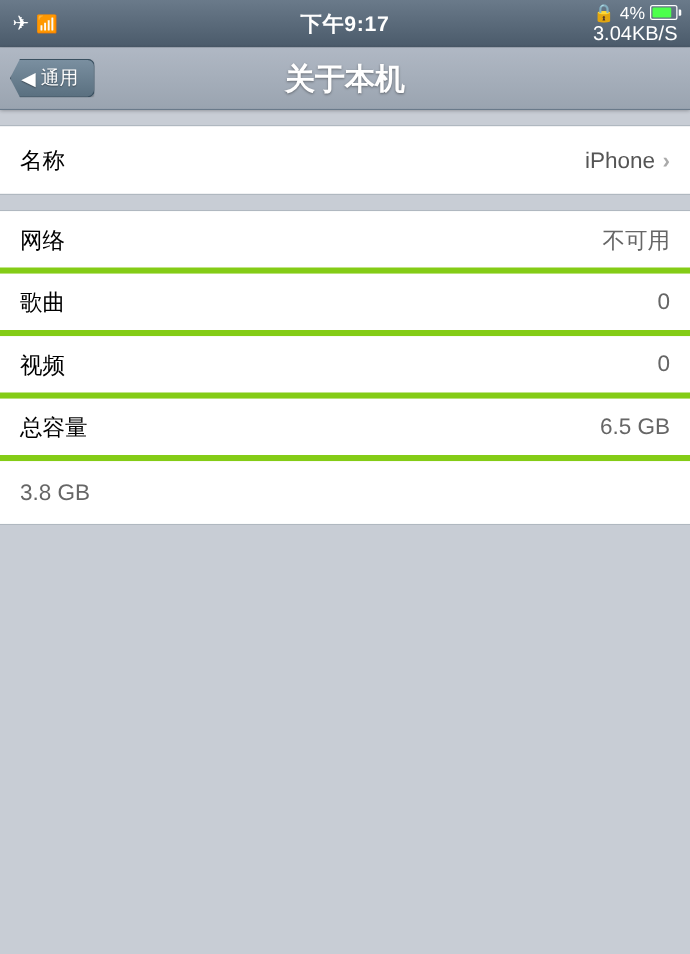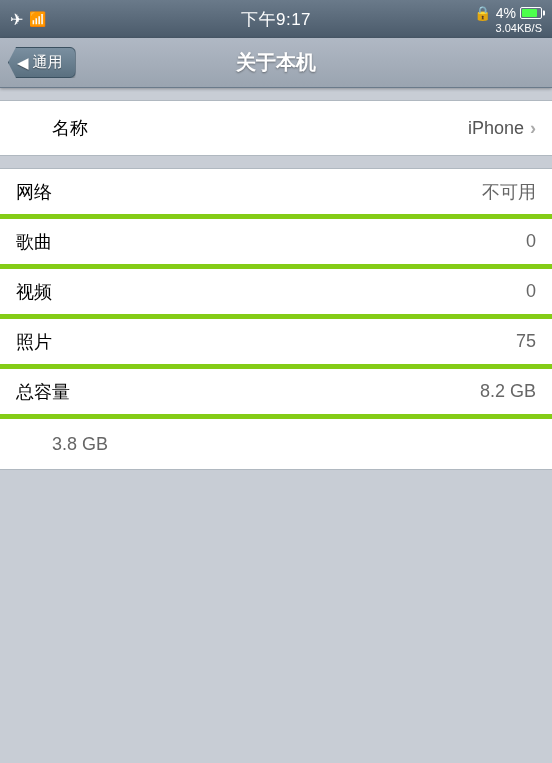--- a/index.html
+++ b/index.html
@@ -33,42 +33,42 @@
       align-items: center;
       gap: 6px;
     }
 
     .status-center {
       position: absolute;
       left: 50%;
       transform: translateX(-50%);
       color: white;
       font-size: 17px;
-      font-weight: normal;
+      font-weight: bold;
       letter-spacing: 0.5px;
     }
 
     .status-right {
       display: flex;
       flex-direction: column;
       align-items: flex-end;
       gap: 1px;
     }
 
     .status-right-top {
       display: flex;
       align-items: center;
       gap: 4px;
       color: white;
       font-size: 14px;
     }
 
     .status-right-bottom {
       color: white;
-      font-size: 11px;
+      font-size: 16px;
     }
 
     
     .airplane-icon {
       color: white;
       font-size: 16px;
     }
 
     .wifi-arc {
       color: white;
@@ -138,21 +138,21 @@
       display: flex;
       align-items: center;
       gap: 4px;
       text-shadow: 0 1px 1px rgba(0,0,0,0.4);
       box-shadow: 0 1px 2px rgba(0,0,0,0.3);
       clip-path: polygon(8px 0%, 100% 0%, 100% 100%, 8px 100%, 0% 50%);
     }
 
     .nav-title {
       color: white;
-      font-size: 20px;
+      font-size: 24px;
       font-weight: bold;
       text-shadow: 0 1px 2px rgba(0,0,0,0.4);
     }
 
     
     .content {
       background: #c8cdd5;
       padding: 12px 0;
     }
 
@@ -169,21 +169,20 @@
       align-items: center;
       justify-content: space-between;
       padding: 0 16px;
       min-height: 50px;
       border-bottom: 5px solid #84cc16;
       background: white;
     }
 
     .row:last-child {
       border-bottom: none;
-      margin-left: 36px;
     }
 
     .row-label {
       color: #000;
       font-size: 18px;
     }
 
     .row-value {
       color: #666;
       font-size: 18px;
@@ -261,29 +260,25 @@
     <div class="row">
       <span class="row-label">歌曲</span>
       <span class="row-value">0</span>
     </div>
 
     <div class="row">
       <span class="row-label">视频</span>
       <span class="row-value">0</span>
     </div>
 
-    <div class="row">
-      <span class="row-label">照片</span>
-      <span class="row-value">75</span>
-    </div>
 
 
     <div class="row">
       <span class="row-label">总容量</span>
-      <span class="row-value">8.2 GB</span>
+      <span class="row-value">6.5 GB</span>
     </div>
 
     <div class="row">
       <span class="row-value">3.8 GB</span>
     </div>
 
   </div>
 
 </div>
 

